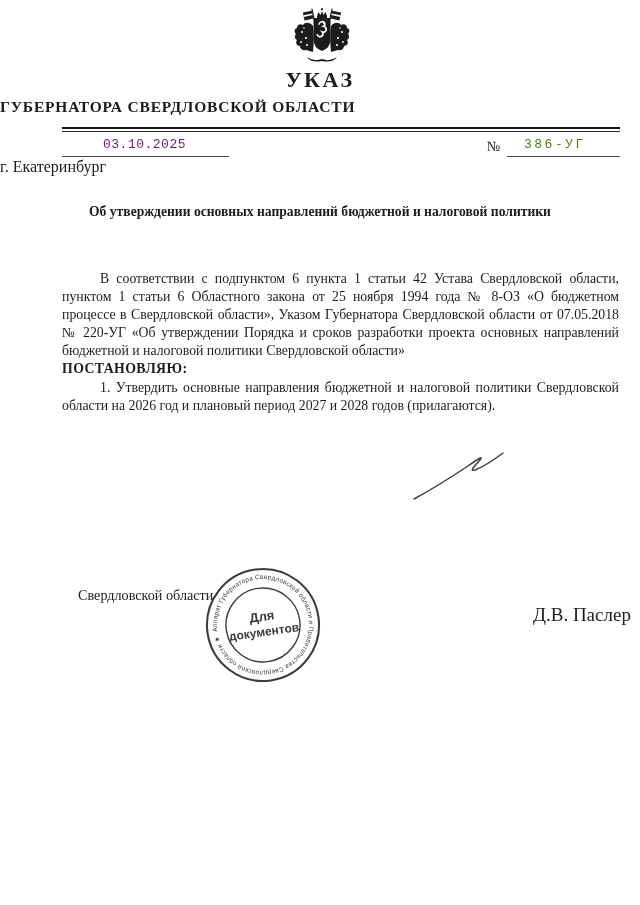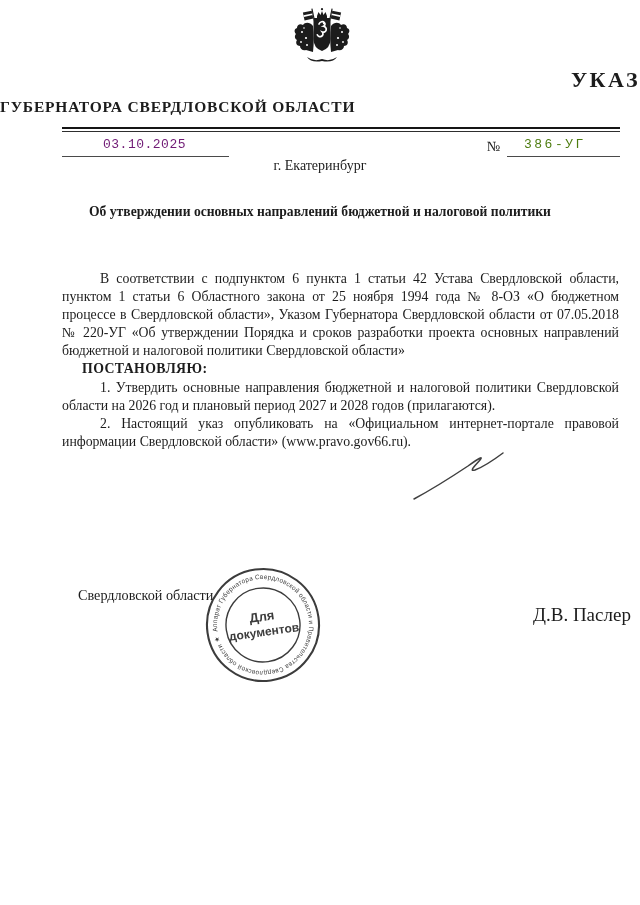--- a/index.html
+++ b/index.html
@@ -5,21 +5,21 @@
   html,body { margin:0; padding:0; background:#ffffff; }
   .page {
     position:relative; width:640px; height:905px; background:#ffffff;
     color:#1c1c1c; font-family:"Liberation Serif", serif; overflow:hidden;
   }
   .abs { position:absolute; }
 
   .emblem { left:289px; top:7px; width:66px; height:60px; }
 
   .doc-kind {
-    left:0; top:67px; width:100%; text-align:right;
+    left:0; top:67px; width:100%; text-align:center;
     font-weight:bold; font-size:22px; letter-spacing:2.5px;
   }
   .doc-authority {
     left:0; top:98px; width:100%; text-align:left;
     font-weight:bold; font-size:15.5px; letter-spacing:0.8px;
   }
   .double-rule {
     left:62px; top:127px; width:558px; height:5px; box-sizing:border-box;
     border-top:2.6px solid #151515; border-bottom:1.2px solid #2e2e2e;
   }
@@ -27,33 +27,33 @@
     left:103px; top:137px; font-family:"Liberation Mono", monospace;
     font-size:13px; letter-spacing:0.5px; color:#701a75;
   }
   .date-underline { left:62px; top:156px; width:167px; border-top:1.5px solid #4a4a4a; }
   .number-sign { left:487px; top:139px; font-size:14px; }
   .doc-number {
     left:524px; top:137px; font-family:"Liberation Mono", monospace;
     font-size:13px; letter-spacing:2.5px; color:#4d7c0f;
   }
   .number-underline { left:507px; top:156px; width:113px; border-top:1.5px solid #4a4a4a; }
-  .doc-city { left:0; top:158px; width:100%; text-align:center; font-size:14px; }
+  .doc-city { left:0; top:158px; width:100%; text-align:left; font-size:16px; }
 
   .doc-title {
     left:40px; top:203px; width:560px; text-align:center;
     font-weight:bold; font-size:13.6px; line-height:17.6px;
   }
 
   .doc-body {
     left:62px; top:270px; width:557px;
     font-size:13.8px; line-height:18.1px; text-align:justify;
   }
   .doc-body p { margin:0; text-indent:38px; }
-  .doc-body p.resolution { text-indent:0; font-weight:bold; letter-spacing:0.4px;margin-left:20px; }
+  .doc-body p.resolution { text-indent:0; font-weight:bold; letter-spacing:0.4px; }
 
   .pen-stroke { left:398px; top:444px; width:120px; height:62px; }
 
   .sig-post { left:78px; top:586px; font-size:14.2px; line-height:19.5px; }
   .sig-name { left:533px; top:604px; font-size:19px; }
 
   .stamp { left:204px; top:566px; width:118px; height:118px; transform:rotate(-8deg); opacity:0.93; }
   .stamp text { font-family:"Liberation Sans", sans-serif; }
 </style>
 </head>
@@ -111,21 +111,20 @@
   <div class="abs doc-city">г. Екатеринбург</div>
 
   <div class="abs doc-title">
     <div>Об утверждении основных направлений бюджетной и налоговой политики</div>
   </div>
 
   <div class="abs doc-body">
     <p>В соответствии с подпунктом 6 пункта 1 статьи 42 Устава Свердловской области, пунктом 1 статьи 6 Областного закона от 25 ноября 1994 года № 8-ОЗ «О бюджетном процессе в Свердловской области», Указом Губернатора Свердловской области от 07.05.2018 № 220-УГ «Об утверждении Порядка и сроков разработки проекта основных направлений бюджетной и налоговой политики Свердловской области»</p>
     <p class="resolution">ПОСТАНОВЛЯЮ:</p>
     <p>1. Утвердить основные направления бюджетной и налоговой политики Свердловской области на 2026 год и плановый период 2027 и 2028 годов (прилагаются).</p>
-    <p>2. Настоящий указ опубликовать на «Официальном интернет-портале правовой информации Свердловской области» (www.pravo.gov66.ru).</p>
   </div>
 
   <svg class="abs pen-stroke" viewBox="0 0 120 62" aria-hidden="true">
     <path d="M16,55 C 40,42 58,30 70,22 C 80,15 86,11 82,16 C 78,21 70,28 77,26 C 85,23 97,15 105,9" fill="none" stroke="#2a2a2a" stroke-width="1.5" stroke-linecap="round" opacity="0.9"></path>
   </svg>
 
   <div class="abs sig-post">
     <div>Свердловской области</div>
   </div>
   <div class="abs sig-name">Д.В. Паслер</div>

